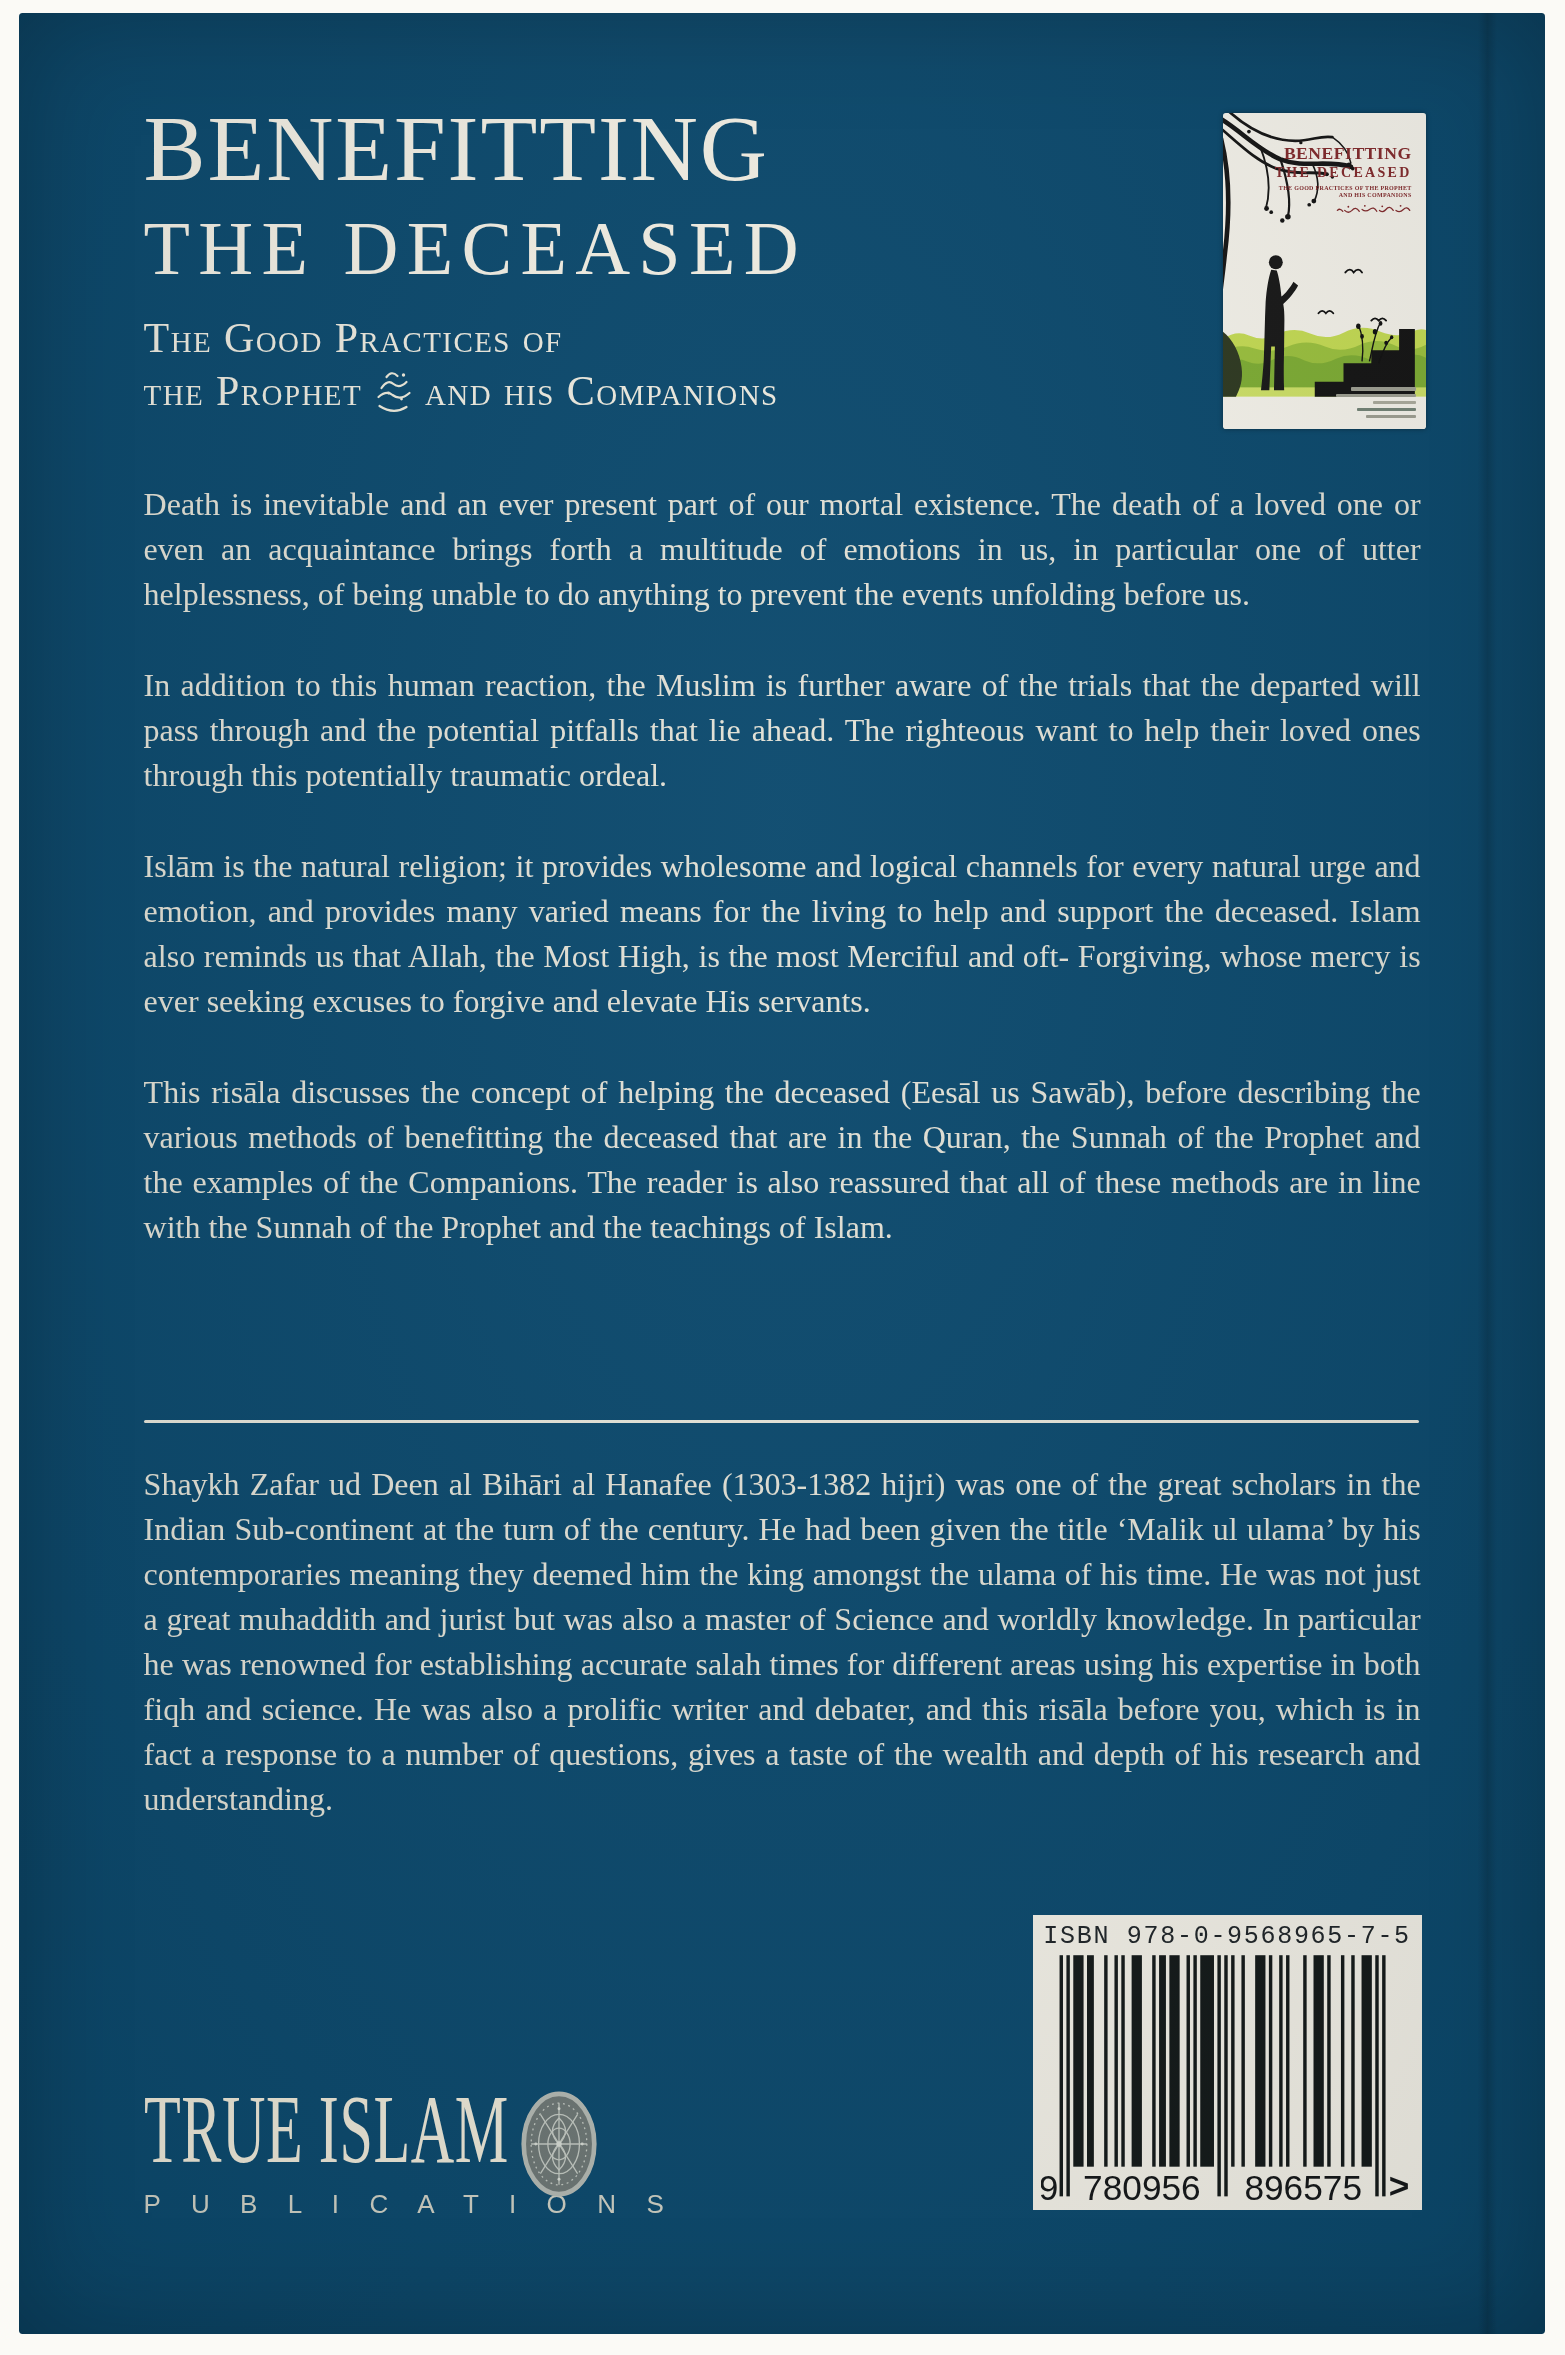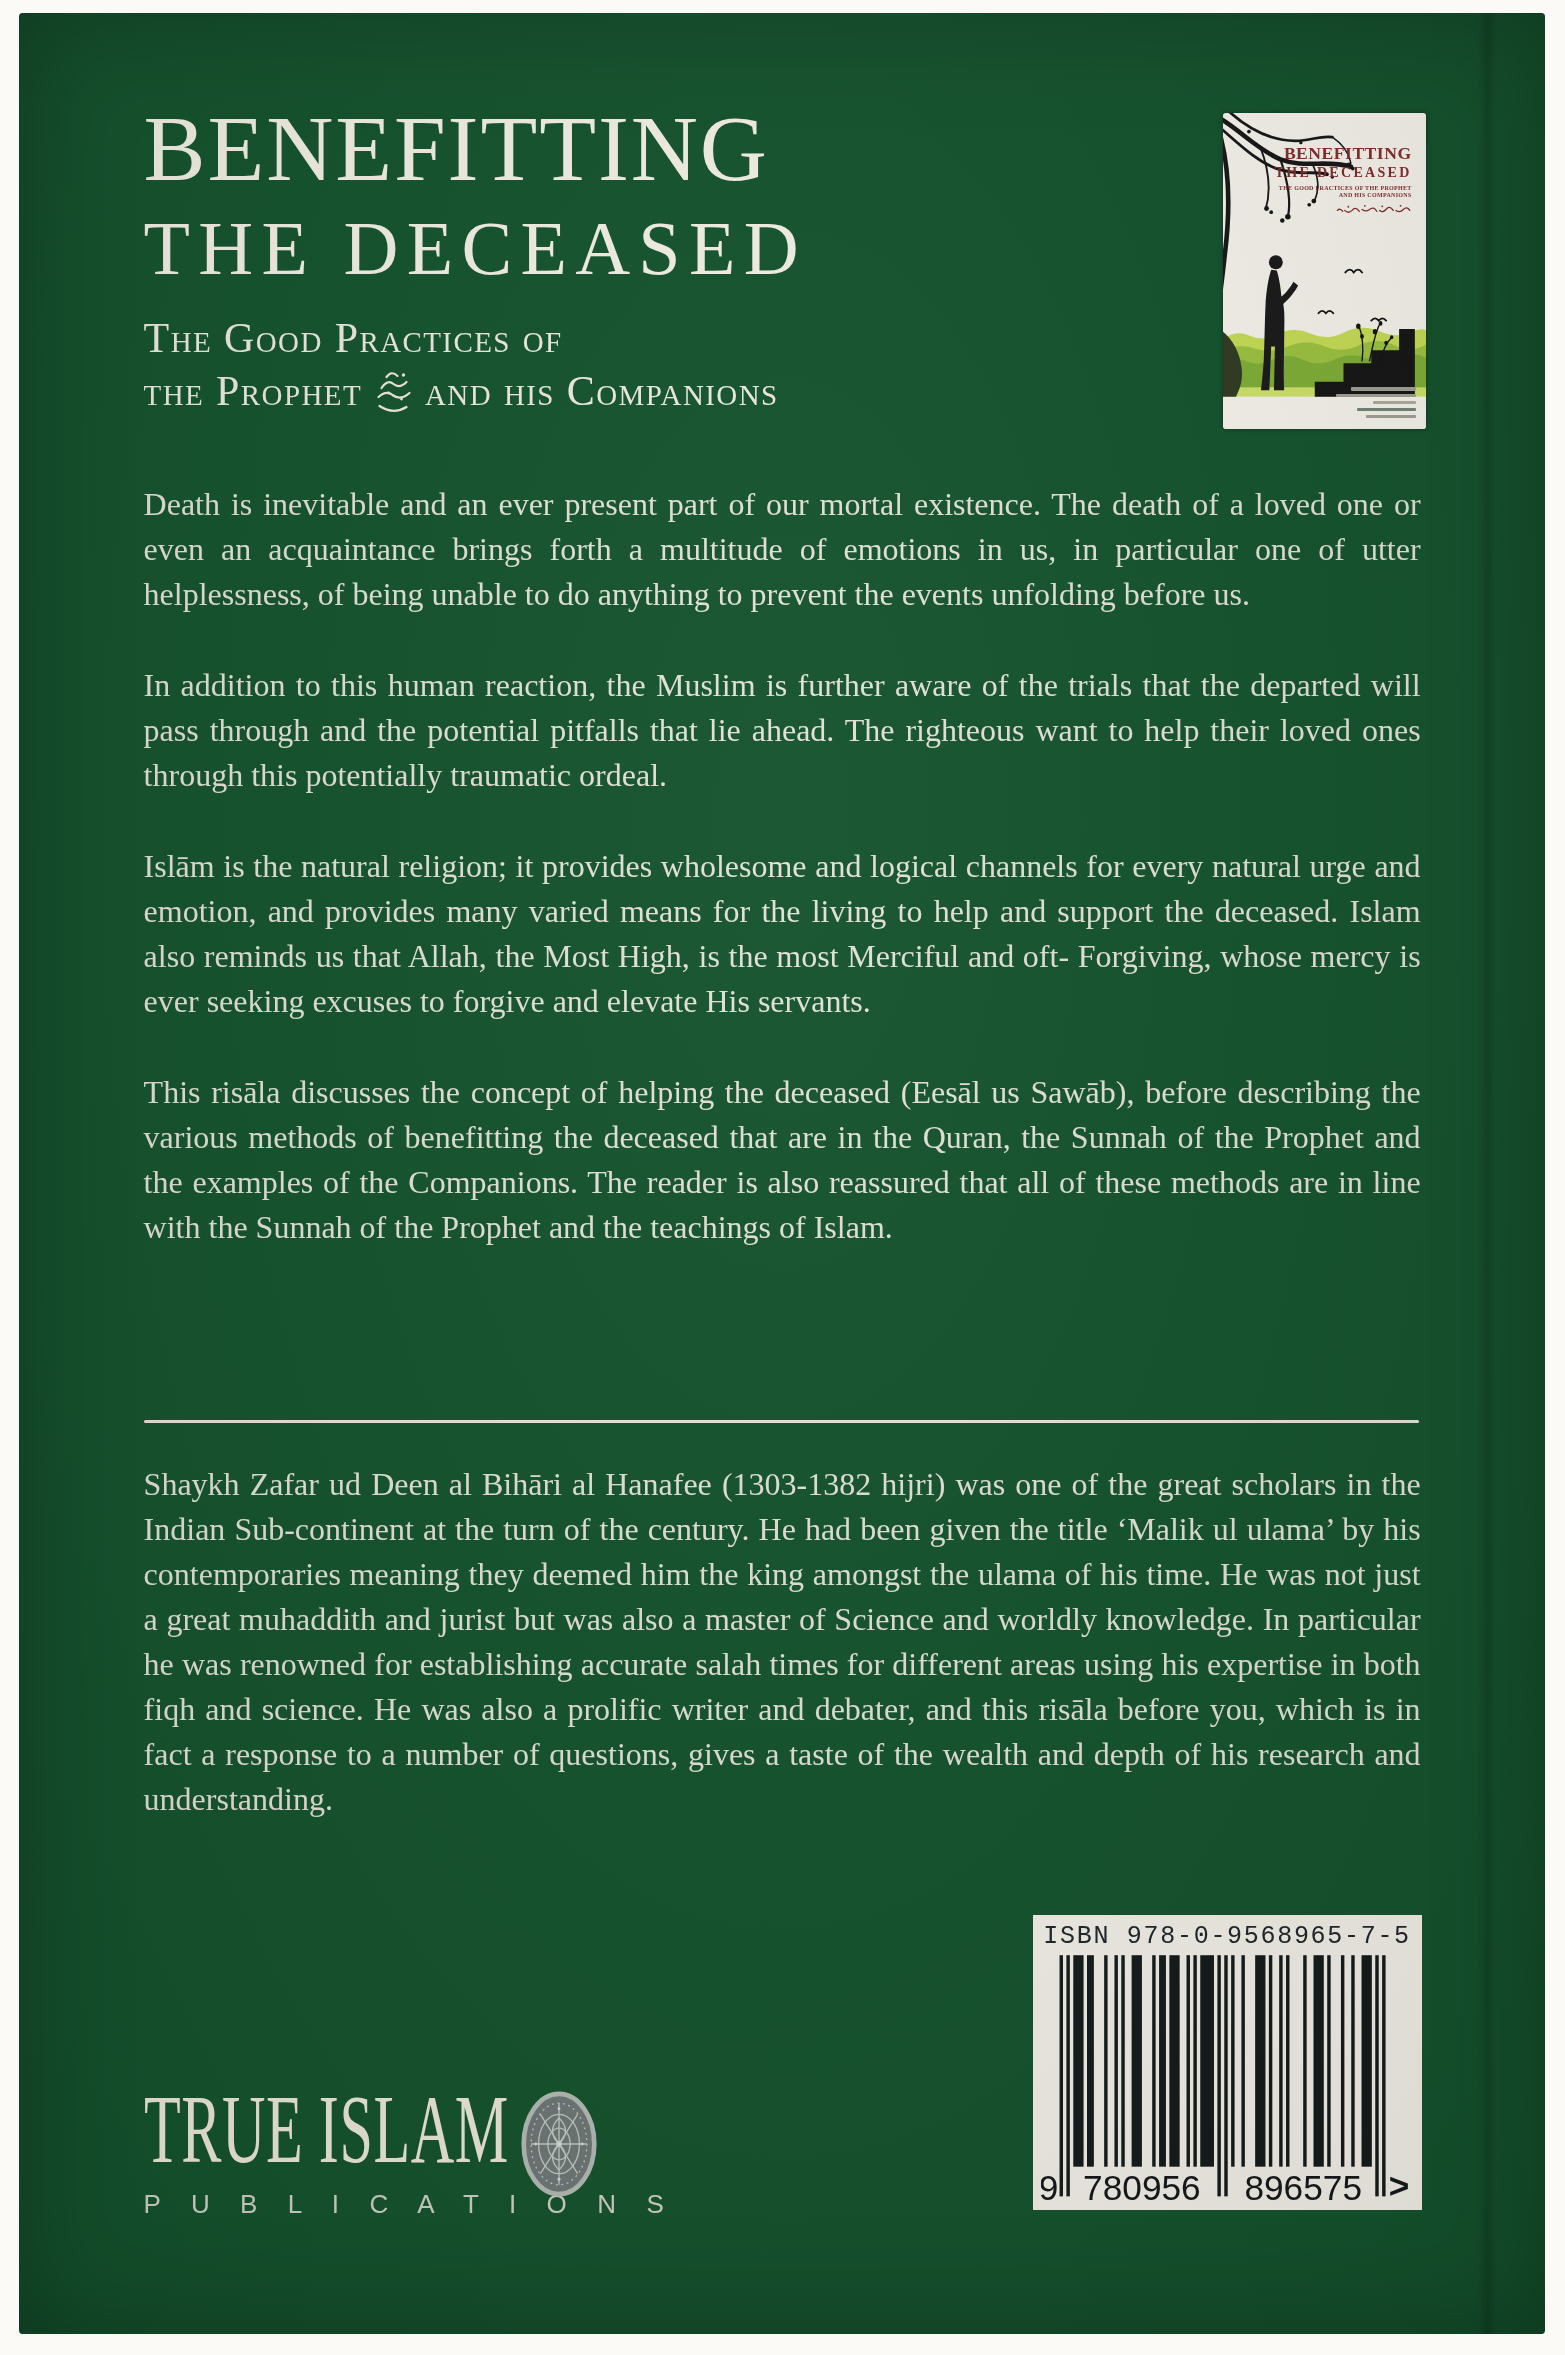--- a/index.html
+++ b/index.html
@@ -1,20 +1,20 @@
 <!DOCTYPE html>
 <html style="font-size:15px"><head>
 <meta charset="utf-8">
 <style>
   * { margin:0; padding:0; box-sizing:border-box; }
   body { width:1566px; height:2355px; background:#fbfaf6; position:relative;
          font-family:"Liberation Serif","DejaVu Serif",serif; }
 
   .cover { position:absolute; left:18.6px; top:13px; width:1526px; height:2321px;
-           background:#14532d; border-radius:3.7px; overflow:hidden;
+           background:#0c4a6e; border-radius:3.7px; overflow:hidden;
            box-shadow: inset 0 0 111px rgba(0,0,0,.25); padding-left: 36px; }
   .vignette { position:absolute; inset:0; pointer-events:none;
            background: radial-gradient(ellipse at 50% 35%, rgba(255,255,255,.03) 0%, rgba(0,0,0,.10) 100%); }
   .spine-shadow { position:absolute; top:0; right:48px; width:18.6px; height:100%;
            background: linear-gradient(90deg, rgba(0,0,0,0) 0%, rgba(0,0,0,.16) 50%, rgba(0,0,0,0) 100%); }
 
   
   .title-block { position:absolute; left:125px; top:89px; color:#f2efe4; }
   .title-line1 { font-size:93px; line-height:1; letter-spacing:1.9px; font-weight:normal; }
   .title-line2 { font-size:76px; line-height:1; letter-spacing:8.3px; font-weight:normal; margin-top:15px; }

